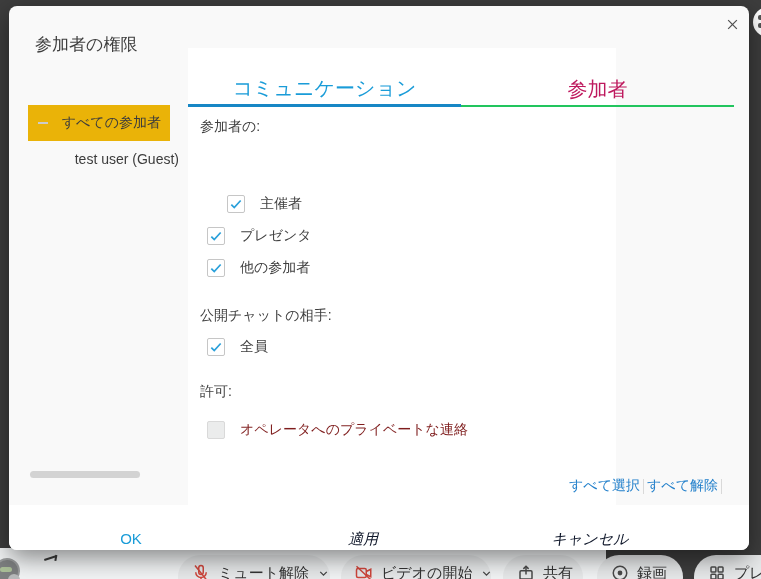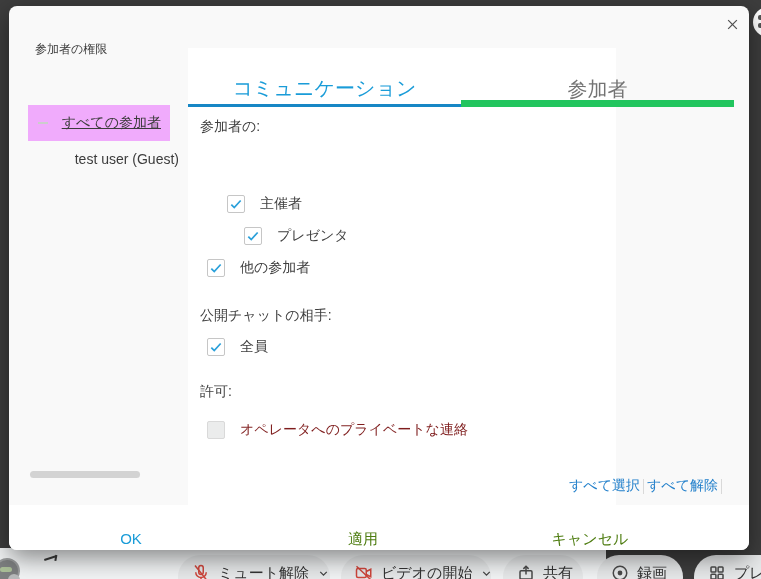--- a/index.html
+++ b/index.html
@@ -41,33 +41,33 @@
   }
 
   
   .dialog {
     position:absolute; left:9px; top:6px; width:740px; height:544px;
     background:#f9f9f9; border-radius:8px;
     box-shadow:0 8px 24px rgba(0,0,0,.45);
   }
   .close-btn { position:absolute; top:9px; right:8px; width:18px; height:18px; cursor:pointer;
     display:flex; align-items:center; justify-content:center; }
-  .dlg-title { position:absolute; left:26px; top:27px; font-size:12px; color:#3d3d3d;margin-top:8px; }
+  .dlg-title { position:absolute; left:26px; top:27px; font-size:17px; color:#3d3d3d; }
 
   .whitepane { position:absolute; left:179px; top:42px; width:428px; height:457px; background:#ffffff; }
 
   .tabs { position:absolute; left:179px; top:68px; width:546px; height:33px; display:flex; }
   .tab { flex:1; height:33px; text-align:center; font-size:20px; line-height:29px; cursor:pointer; }
   .tab.active   { color:#1a9cd8; border-bottom:3px solid #1787c5; }
-  .tab.inactive { color:#737373; border-bottom:7px solid #22c55e; line-height:31px; }
+  .tab.inactive { color:#be185d; border-bottom:2px solid #22c55e; line-height:31px; }
 
   
   .sb-item { position:absolute; font-size:14px; color:#3c3c3c; height:36px;
     display:flex; align-items:center; justify-content:flex-end; cursor:pointer; }
-  .sb-item.sel { left:19px; top:99px; width:142px; background:#f0abfc; padding-right:9px;text-decoration:underline; }
+  .sb-item.sel { left:19px; top:99px; width:142px; background:#eab308; padding-right:9px; }
   .sb-item.plain { left:19px; top:135px; width:152px; background:transparent; padding-right:1px; }
   .tree-dash { position:absolute; left:10px; top:17px; width:10px; height:2px; background:#cccccc; }
 
   .hscroll-thumb { position:absolute; left:21px; top:465px; width:110px; height:7px;
     border-radius:4px; background:#d3d3d3; cursor:pointer; }
 
   
   .lbl { position:absolute; left:191px; font-size:14px; color:#3f3f3f; }
   .cbrow { position:absolute; left:198px; display:flex; align-items:center; gap:15px; font-size:14px; cursor:pointer; }
   .cbox { width:18px; height:18px; border:1px solid #c6c6c6; border-radius:2px; background:#fff;
@@ -78,21 +78,21 @@
 
   .links { position:absolute; top:471px; right:27px; display:flex; align-items:center; gap:3px;
     font-size:14px; color:#2380cb; }
   .links .lnk { cursor:pointer; }
   .vsep { width:1px; height:15px; background:#d9d9d9; }
 
   .footer-band { position:absolute; left:0; top:499px; width:740px; height:45px; background:#fff;
     border-radius:0 0 8px 8px; }
   .fbtn { position:absolute; top:524px; transform:translateX(-50%); font-size:15px; cursor:pointer; }
   .fbtn.ok { left:122px; color:#1a9cd8; }
-  .fbtn.gray { color:#4d7c0f; }
+  .fbtn.gray { color:#0f172a;font-style:italic; }
   .fbtn.apply { left:354px; }
   .fbtn.cancel { left:581px; }
 
   
   .corner-bubble { position:absolute; left:753px; top:7px; width:30px; height:30px;
     border-radius:50%; background:#ffffff; }
   .corner-bubble .dot { position:absolute; left:5px; width:5px; height:5px; border-radius:2px; background:#555; }
   .corner-bubble .dot.d1 { top:8px; } .corner-bubble .dot.d2 { top:16px; }
 </style>
 </head>
@@ -193,21 +193,21 @@
 
   <div class="cbrow" style="top:189px;margin-left:20px;">
     <div class="cbox">
       <svg width="14" height="14" viewBox="0 0 24 24" fill="none" stroke="#2aa0da" stroke-width="3">
           <path d="M4 13l5 5L20 6"></path>
         </svg>
     </div>
     <span>主催者</span>
   </div>
 
-  <div class="cbrow" style="top:221px;margin-left:37px;">
+  <div class="cbrow" style="top:221px;">
     <div class="cbox">
       <svg width="14" height="14" viewBox="0 0 24 24" fill="none" stroke="#2aa0da" stroke-width="3">
           <path d="M4 13l5 5L20 6"></path>
         </svg>
     </div>
     <span>プレゼンタ</span>
   </div>
 
   <div class="cbrow" style="top:253px;">
     <div class="cbox">

